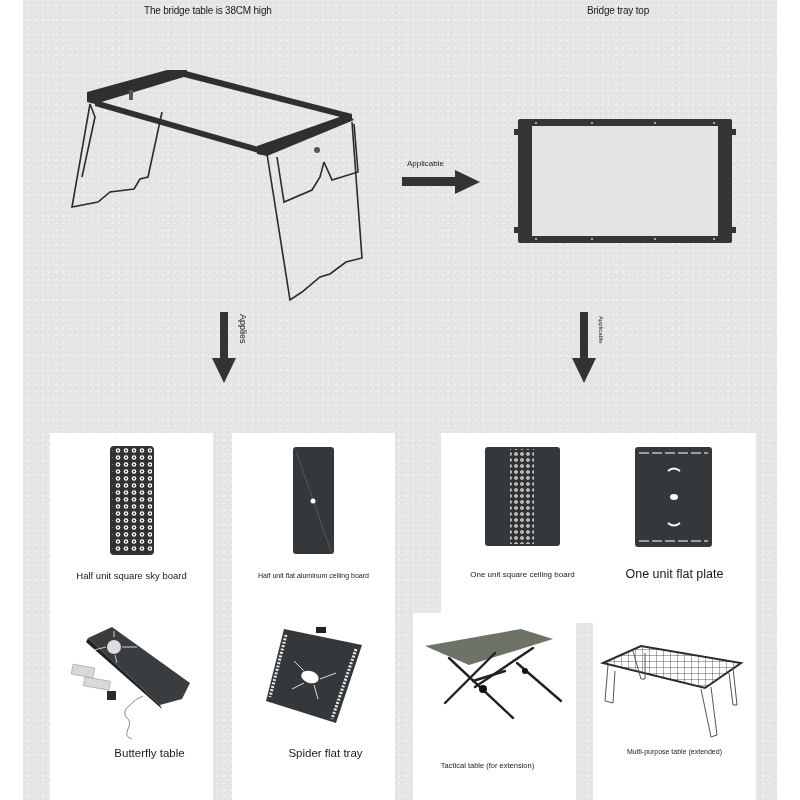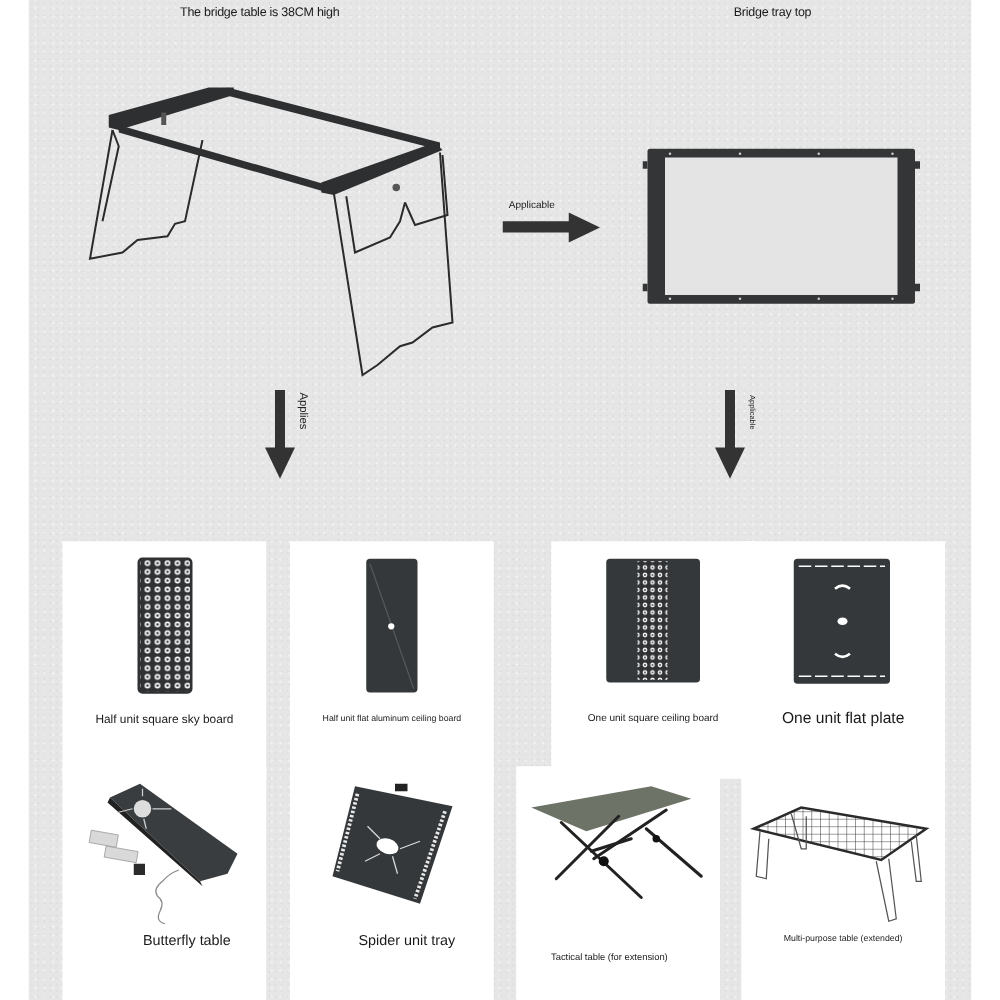--- a/index.html
+++ b/index.html
@@ -180,21 +180,21 @@
     <line x1="124" y1="36" x2="100" y2="106" stroke="#e8e8e8" stroke-width="3" stroke-dasharray="2 1.5"></line>
     <ellipse cx="78" cy="64" rx="9" ry="6" fill="#ffffff" transform="rotate(18 78 64)"></ellipse>
     <g stroke="#dcdcdc" stroke-width="1">
         <line x1="72" y1="58" x2="62" y2="48"></line>
         <line x1="88" y1="66" x2="104" y2="60"></line>
         <line x1="72" y1="70" x2="60" y2="76"></line>
         <line x1="82" y1="72" x2="86" y2="86"></line>
       </g>
     <rect x="84" y="14" width="10" height="6" fill="#222"></rect>
   </svg>
-  <div class="cap s5" style="left:12px;top:134px;">Spider unit tray</div>
+  <div class="cap s5" style="left:12px;top:134px;">Spider flat tray</div>
 </div>
 
 <div class="card" style="left:413px;top:613px;">
   <svg width="163" height="163" viewBox="0 0 163 163">
     <polygon points="12,33 108,16 140,26 56,52" fill="#6e7368"></polygon>
     <g stroke="#222" stroke-width="2.4" stroke-linecap="round">
       <line x1="36" y1="45" x2="100" y2="105"></line>
       <line x1="82" y1="40" x2="32" y2="90"></line>
       <line x1="120" y1="35" x2="62" y2="74"></line>
       <line x1="104" y1="50" x2="148" y2="88"></line>

